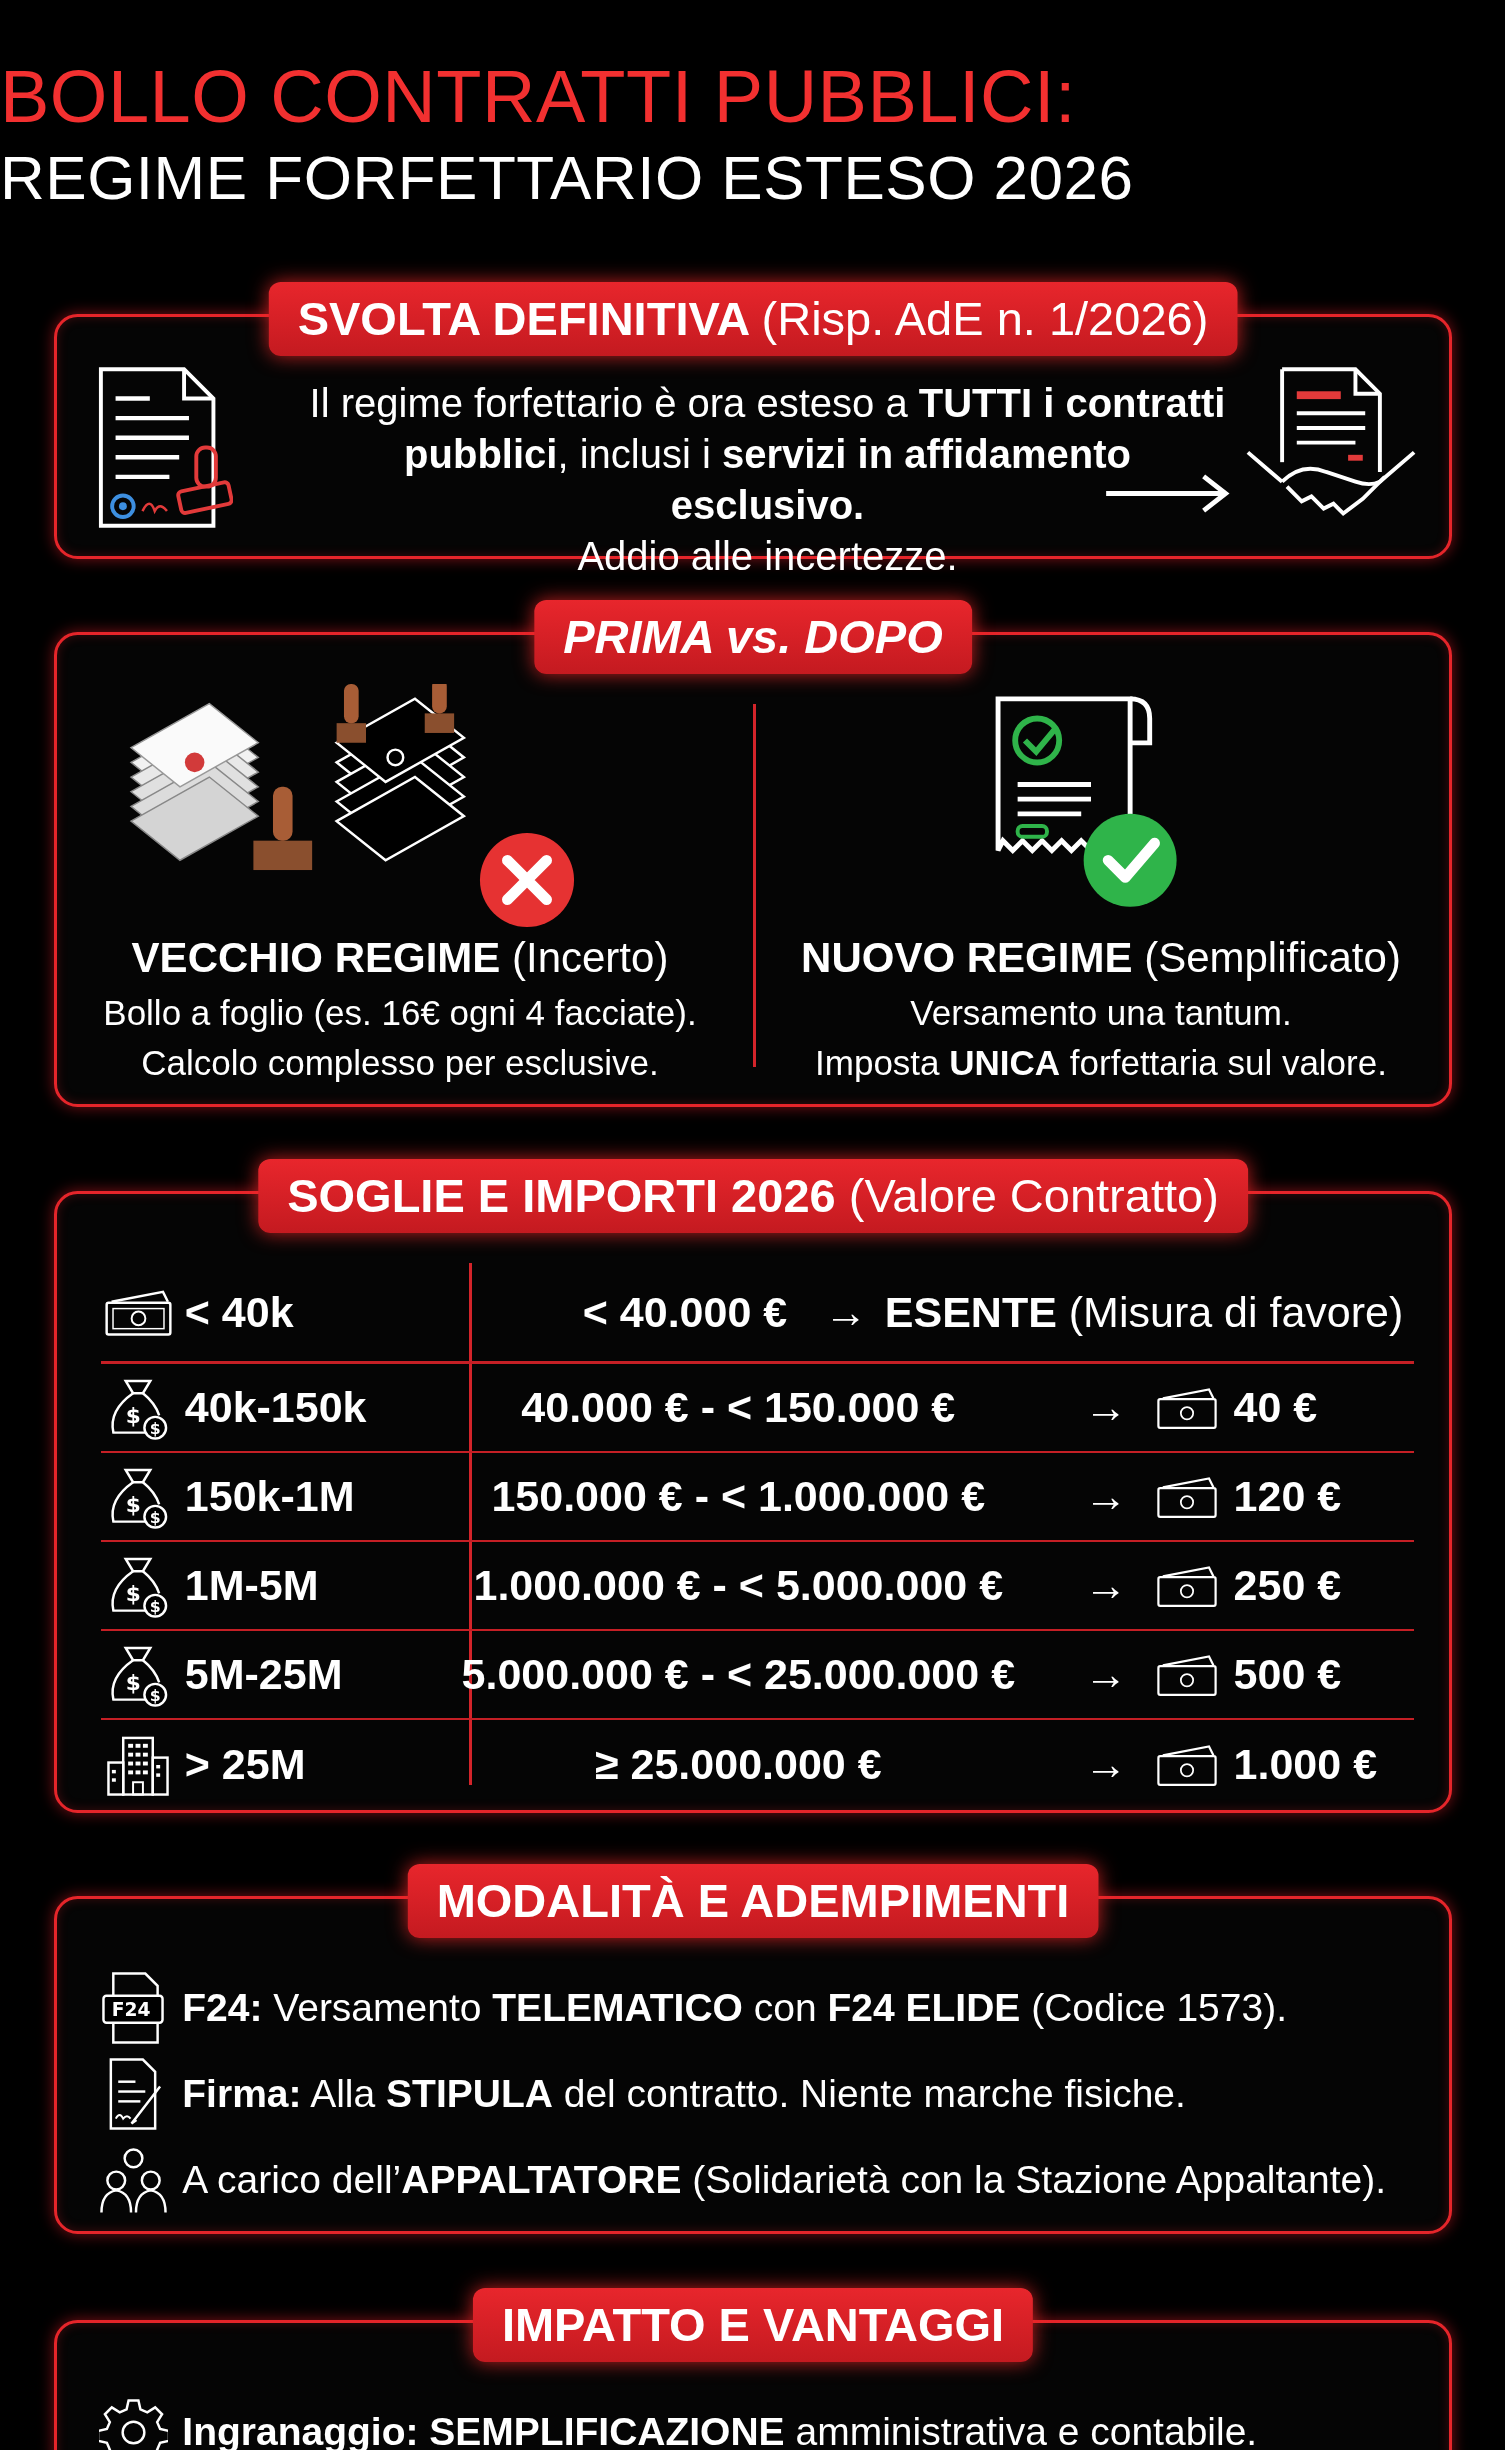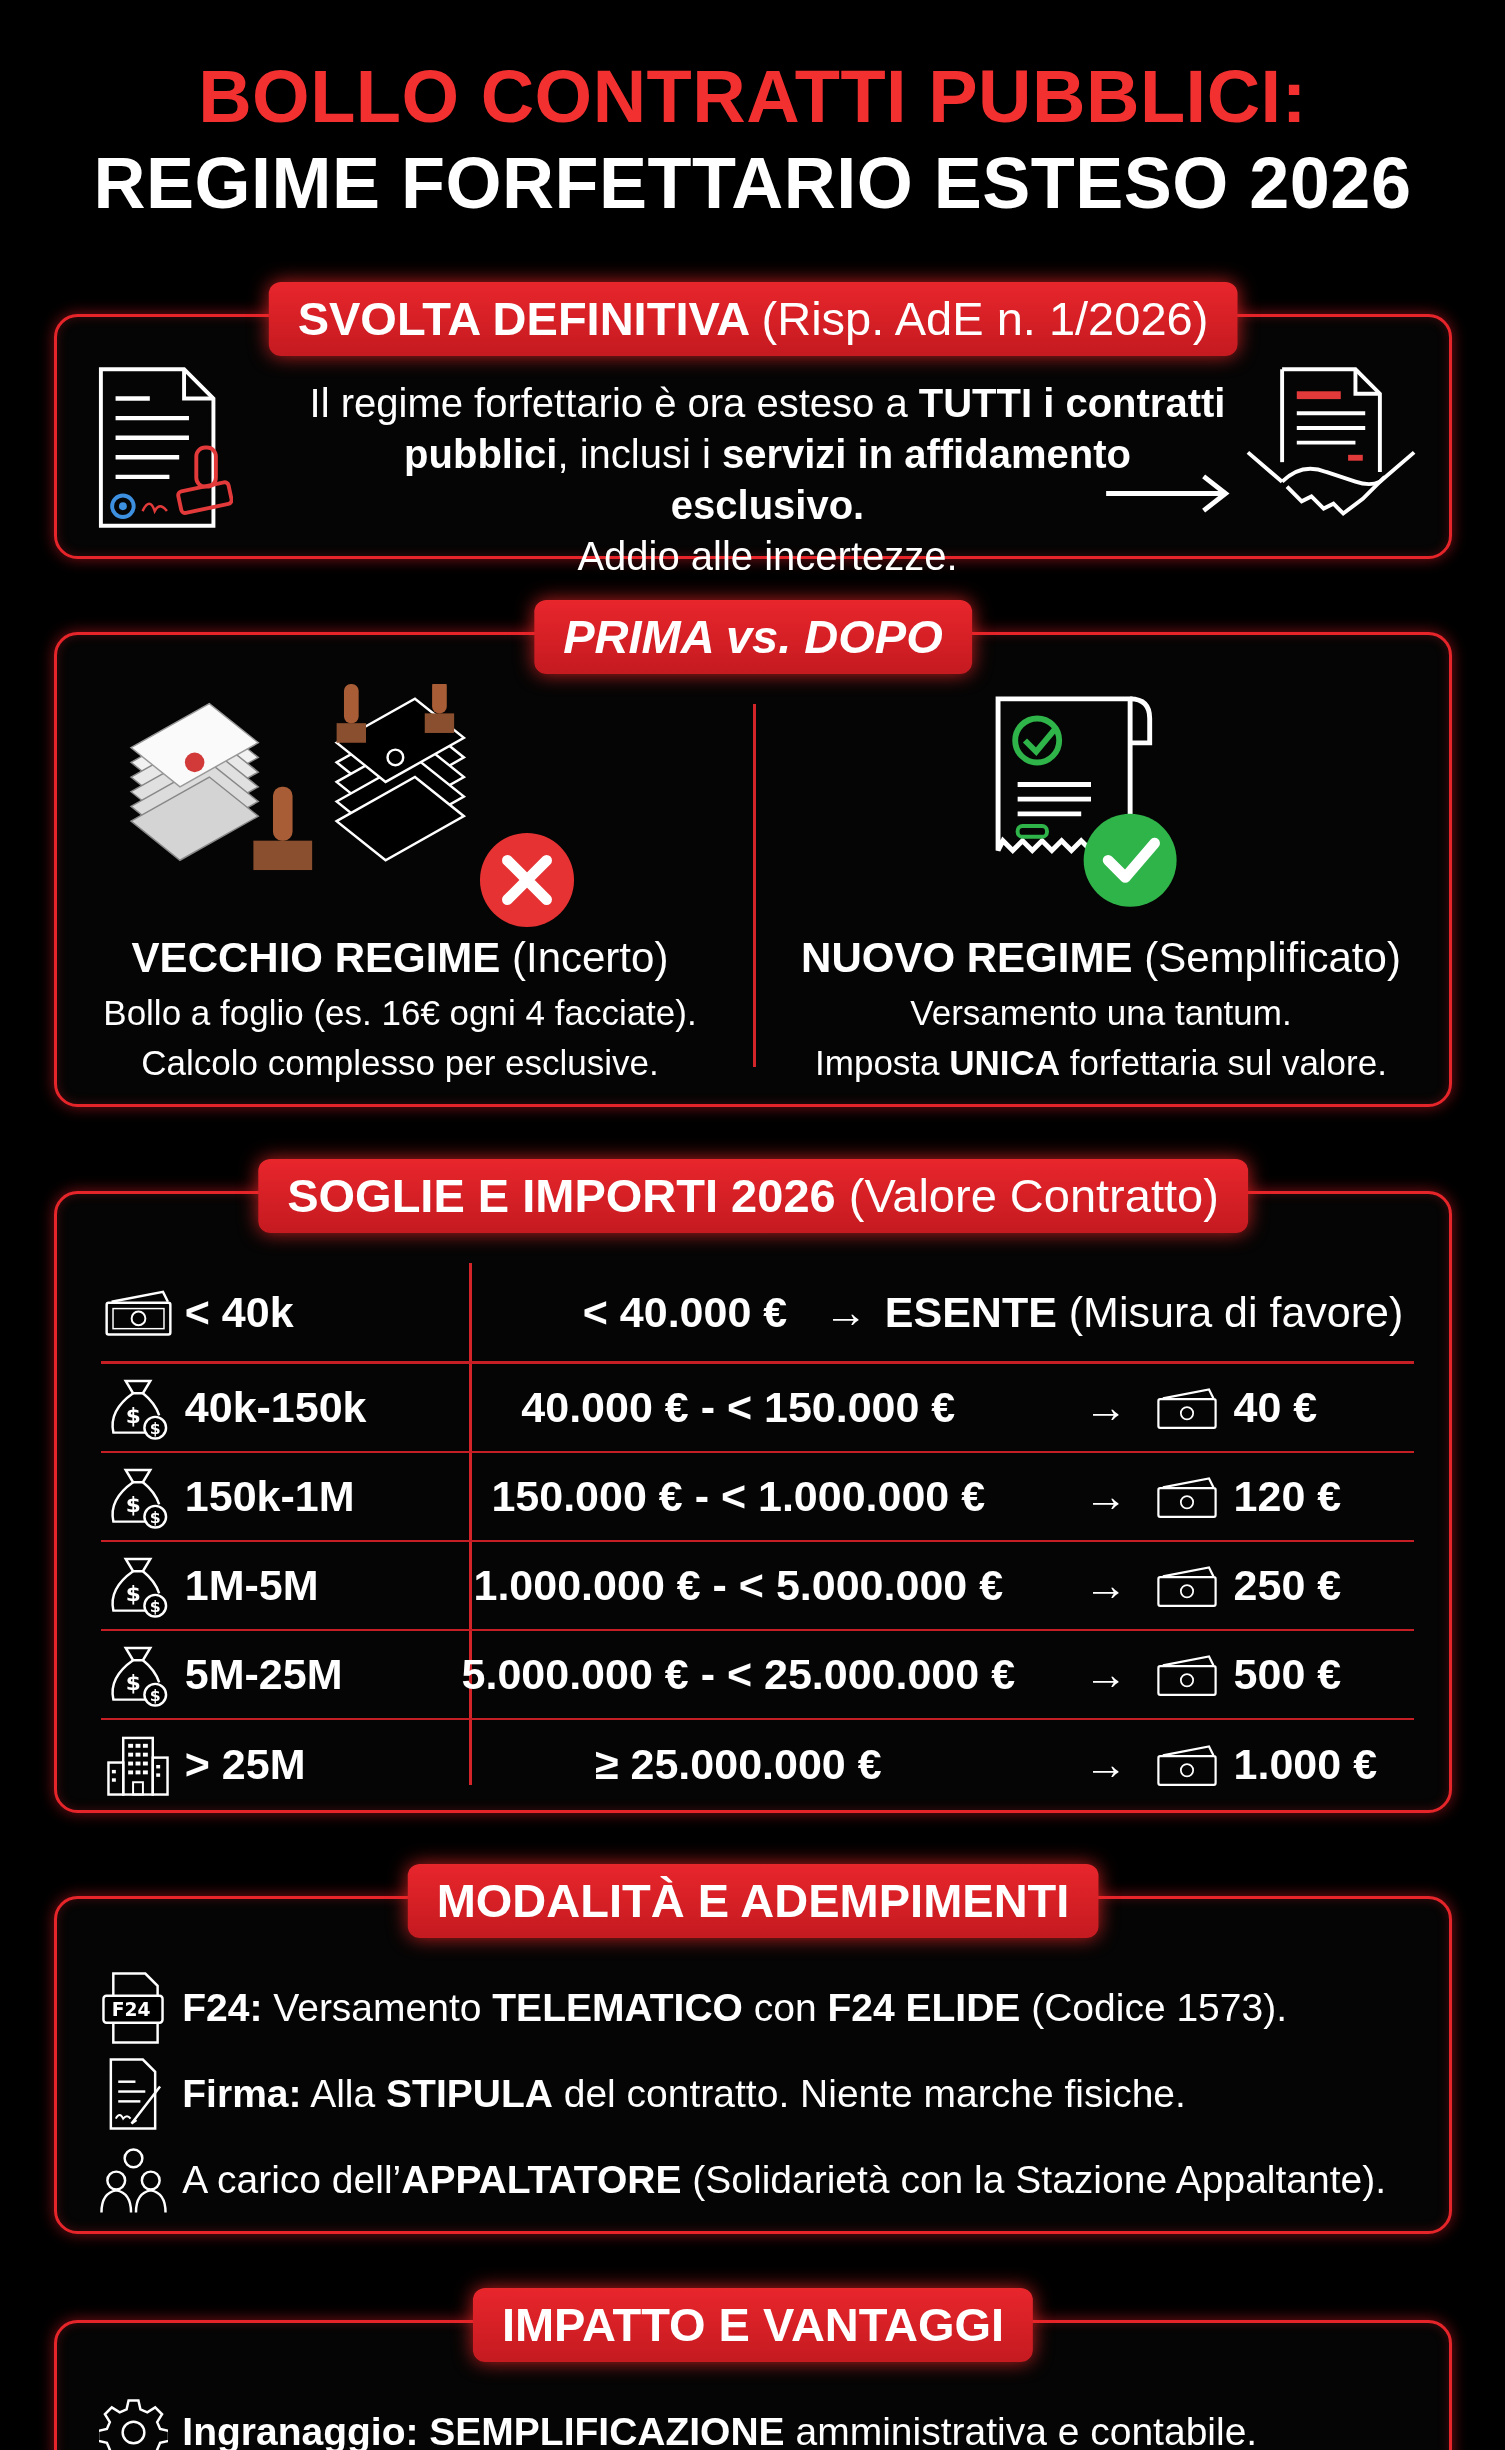--- a/index.html
+++ b/index.html
@@ -1,21 +1,21 @@
 <!DOCTYPE html>
 <html style="font-size:7.8px"><head>
 <meta charset="utf-8">
 <style>
   * { box-sizing: border-box; margin: 0; padding: 0; }
   html, body { width: 1505px; height: 2774px; background: #000; overflow: hidden; }
   body { font-family: "Liberation Sans", "DejaVu Sans", sans-serif; color: #fff; position: relative; }
 
-  .title { position: absolute; left: 0; width: 1505px; text-align: center; font-weight: 700; letter-spacing: 0.5px; }
+  .title { position: absolute; left: 0; width: 1505px; font-weight: 400; letter-spacing: 0.5px; }
   .title-1 { top: 54px; font-size: 74px; color: #f23030; }
-  .title-2 { top: 142px; font-size: 72px; color: #fff; }
+  .title-2 { top: 142px; font-size: 62px; color: #fff; }
 
   .panel {
     position: absolute; left: 54px; width: 1398px;
     border: 3.9px solid #e5252a; border-radius: 23.5px;
     box-shadow: 0 0 14.7px rgba(230,30,40,.55), inset 0 0 10.8px rgba(230,30,40,.25);
     background: #050505;
   }
   .badge {
     position: absolute; left: 50%; transform: translateX(-50%);
     background: linear-gradient(180deg,#e8262c,#c41a20);

